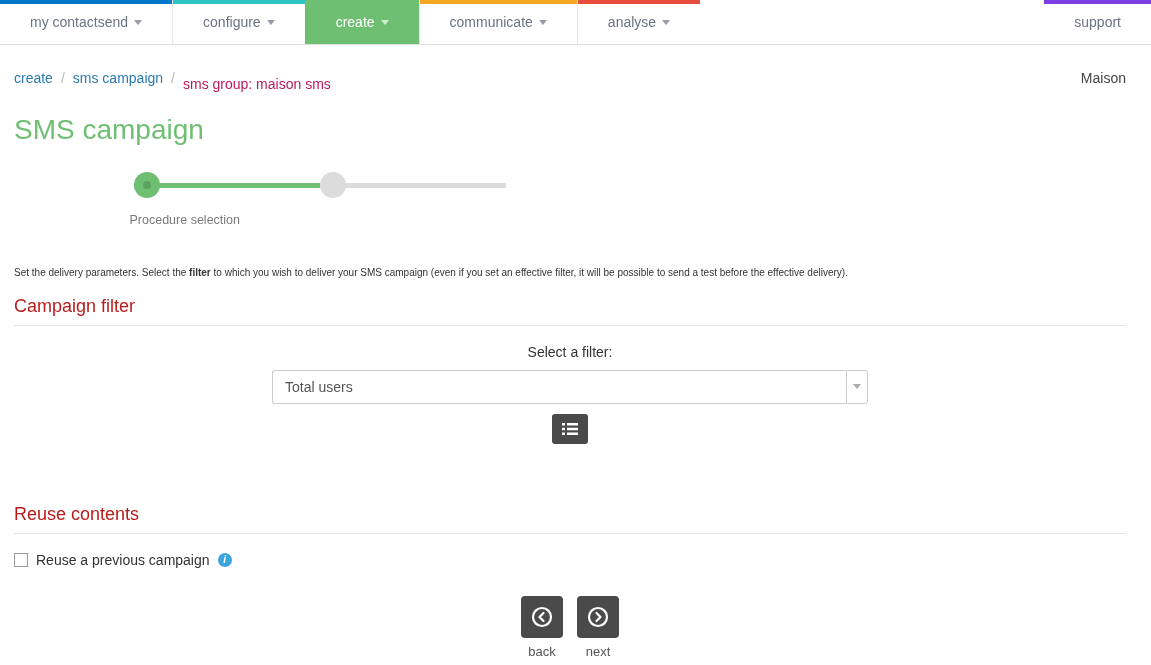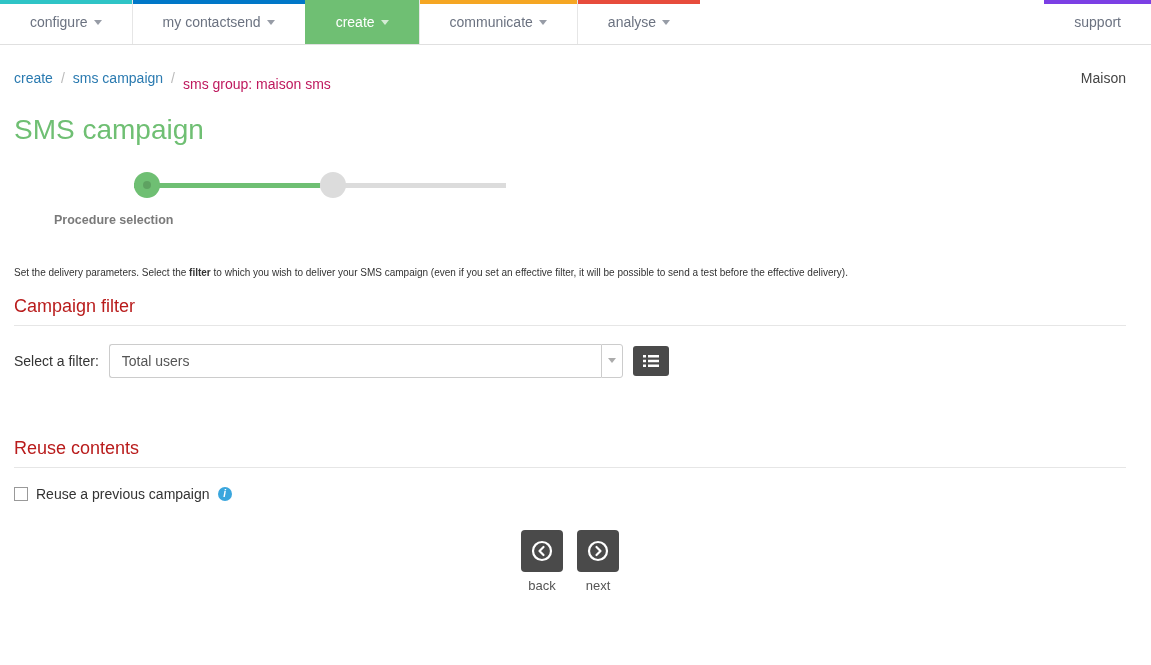--- a/index.html
+++ b/index.html
@@ -82,23 +82,22 @@
   .wizard {
     position: relative;
     display: flex;
     align-items: flex-start;
     gap: 0;
     margin: 10px 0 24px 40px;
     height: 70px;
   }
   .wizard .step {
     width: 186px;
-    text-align: left;
+    text-align: right;
     position: relative;
-    font-weight: bold;
   }
   .wizard .dot {
     width: 26px; height: 26px;
     border-radius: 50%;
     background: #dcdcdc;
     margin: 0 auto 14px auto;
     position: relative;
     z-index: 2;
   }
   .wizard .dot.done { background: #6fbf73; }
@@ -142,27 +141,28 @@
     border: 0;
     border-top: 1px solid #e6e6e6;
     margin-bottom: 18px;
   }
 
   .filter-row {
     display: flex;
     align-items: center;
     gap: 10px;
     margin-bottom: 60px;
+    flex-direction: column;
   }
   .filter-row label {
     font-size: 14px;
     color: #333;
   }
   .select-wrap {
-    width: 514px;
+    width: 596px;
     display: flex;
   }
   .select-display {
     flex: 1;
     border: 1px solid #ccc;
     border-right: none;
     border-top-left-radius: 3px;
     border-bottom-left-radius: 3px;
     padding: 8px 12px;
     color: #555;
@@ -240,27 +240,27 @@
   .nav-btn-label {
     font-size: 13px;
     color: #555;
   }
 </style>
 </head>
 <body>
 
 <div class="topnav">
   <div class="tab">
+    <div class="accent accent-blue"></div>
+    <span>my contactsend</span>
+    <span class="caret"></span>
+  </div>
+  <div class="tab">
     <div class="accent accent-teal"></div>
     <span>configure</span>
-    <span class="caret"></span>
-  </div>
-  <div class="tab">
-    <div class="accent accent-blue"></div>
-    <span>my contactsend</span>
     <span class="caret"></span>
   </div>
   <div class="tab active">
     <div class="accent accent-green"></div>
     <span>create</span>
     <span class="caret"></span>
   </div>
   <div class="tab">
     <div class="accent accent-orange"></div>
     <span>communicate</span>

